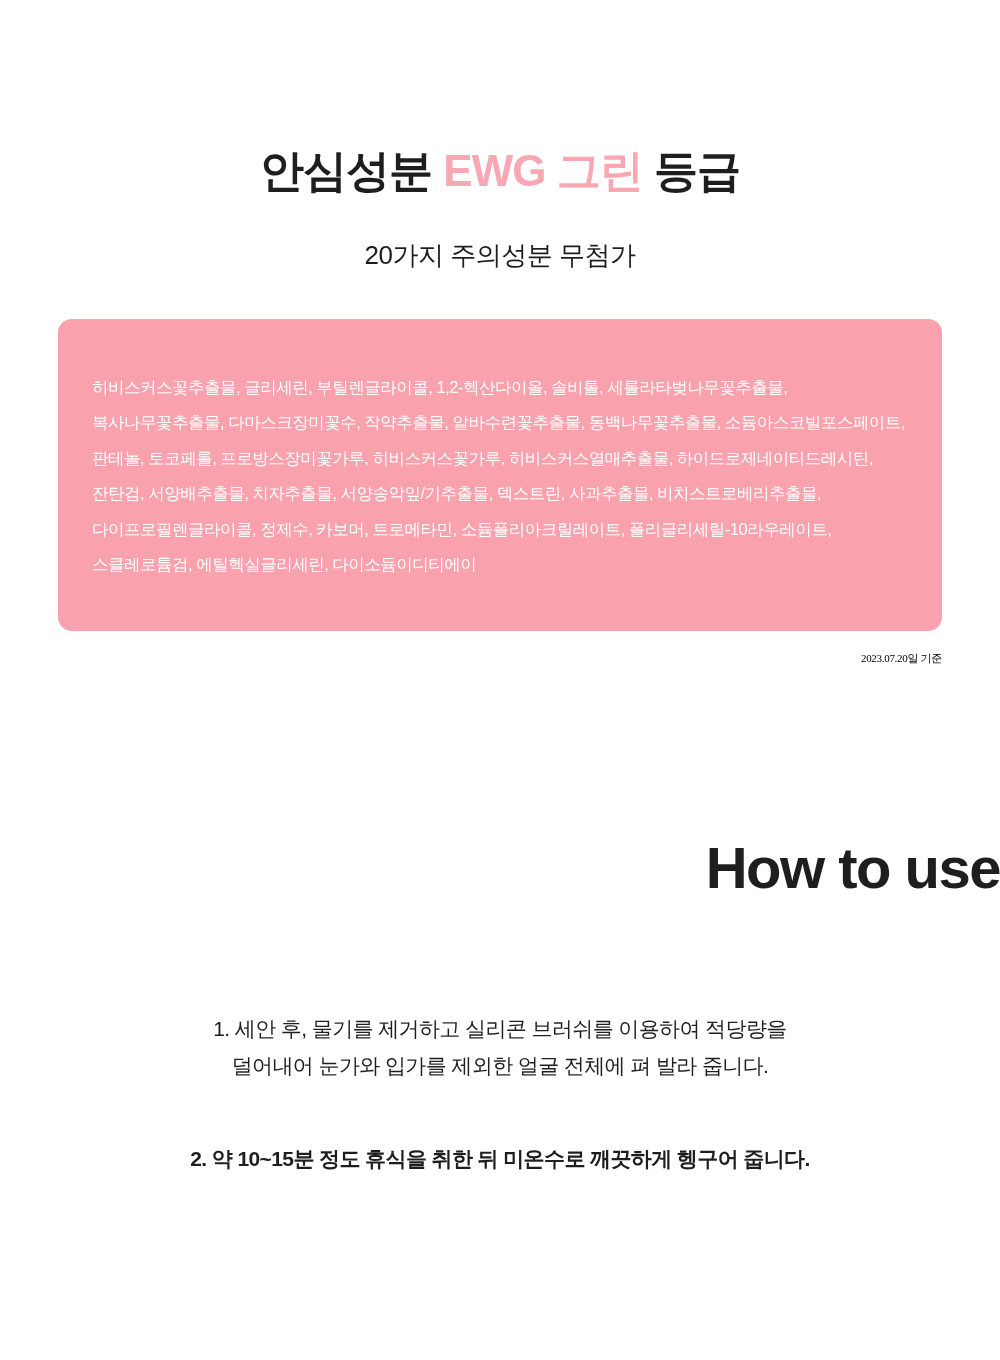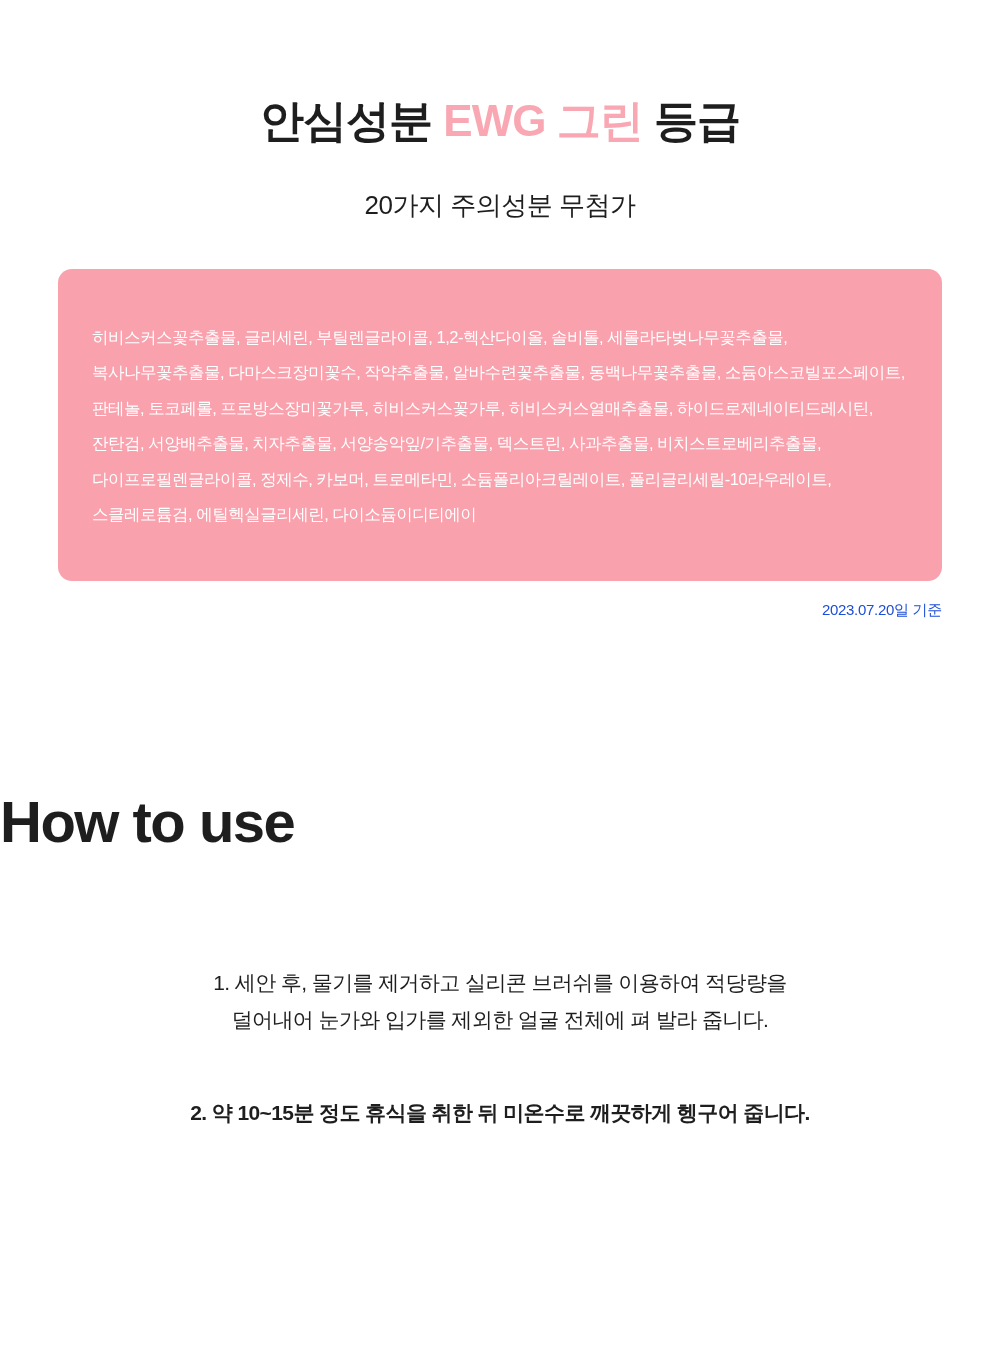--- a/index.html
+++ b/index.html
@@ -17,21 +17,21 @@
 
   .page {
     position: relative;
     width: 1000px;
     height: 1360px;
     box-sizing: border-box;
   }
 
   
   .ingredient-section {
-    padding-top: 66px;
+    padding-top: 116px;
   }
 
   .main-title {
     text-align: center;
     font-size: 44px;
     font-weight: bold;
     letter-spacing: -1px;
     color: #1e1e1e;
     line-height: 1.2;
   }
@@ -62,31 +62,32 @@
     line-height: 2.15;
     text-align: left;
     letter-spacing: -0.5px;
     word-break: keep-all;
   }
 
   .date-note {
     width: 884px;
     margin: 20px auto 0 auto;
     text-align: right;
-    font-size: 15px;
-    color: #1d4ed8;
+    font-size: 11px;
+    color: #000000;
     letter-spacing: -0.3px;
+    font-family: Liberation Serif, serif;
   }
 
   
   .howto-section {
     margin-top: 168px;
   }
   .howto-title {
-    text-align: left;
+    text-align: right;
     font-size: 58px;
     font-weight: bold;
     color: #1e1e1e;
     letter-spacing: -1.5px;
   }
   .howto-steps {
     margin-top: 110px;
     text-align: center;
   }
   .howto-step {

